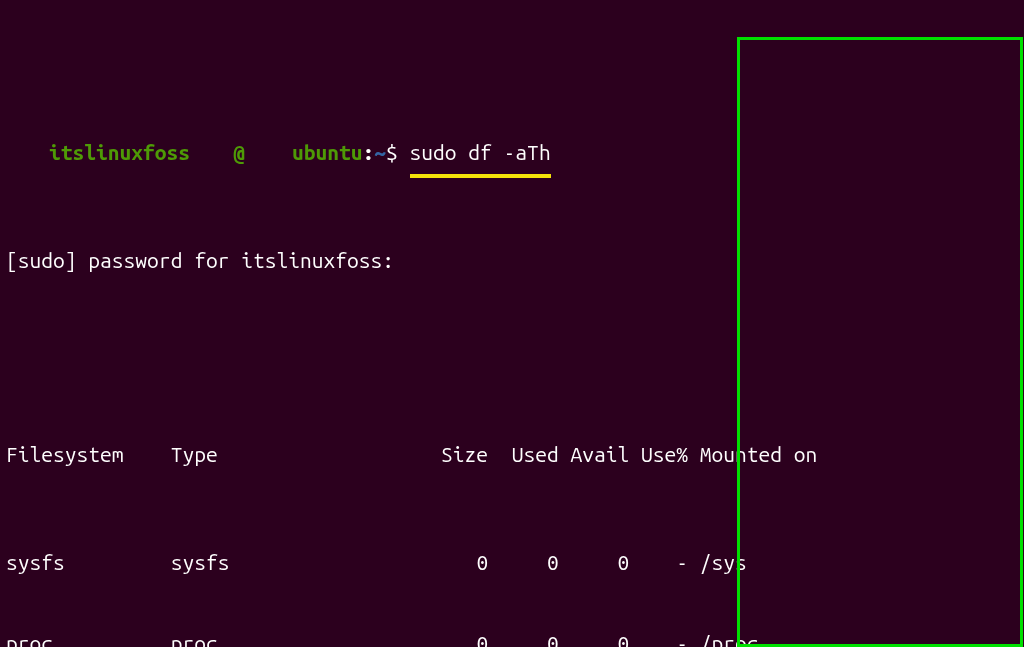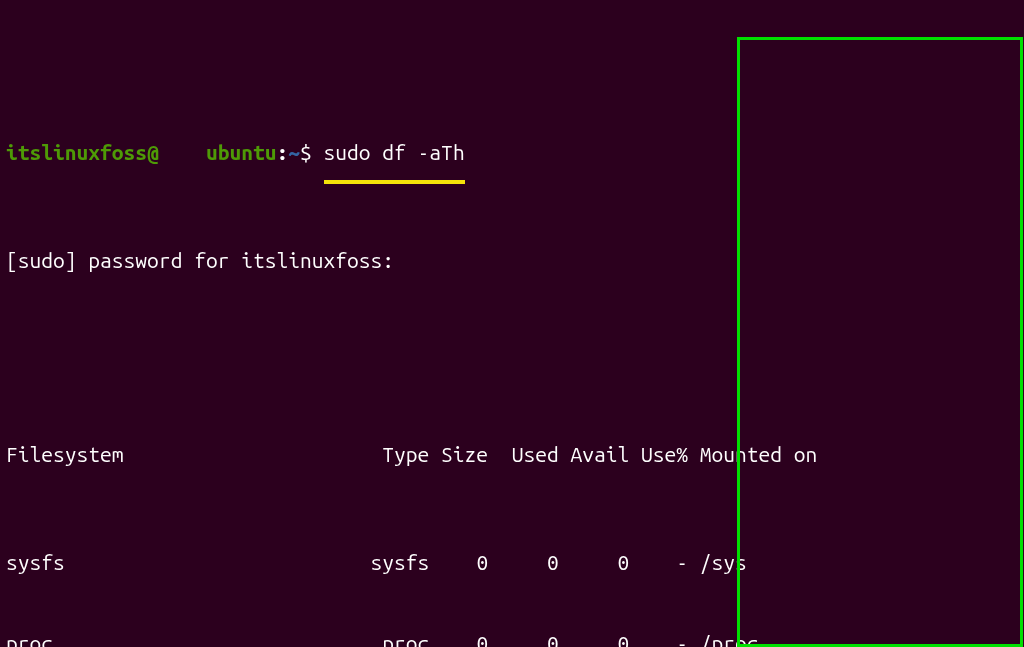--- a/index.html
+++ b/index.html
@@ -12,33 +12,33 @@
     font-size: 21px;
     color: #ffffff;
     overflow: hidden;
   }
   .terminal {
     position: relative;
     padding: 4px 6px;
     white-space: pre;
     line-height: 27px;
   }
-  .prompt-user { color: #4e9a06; font-weight: bold; }
+  .prompt-user { color: #4e9a06; font-weight: bold; margin-left: 43px; }
   .prompt-host { color: #4e9a06; font-weight: bold; padding-left: 47px; }
   .prompt-colon { color: #ffffff; font-weight: bold; }
   .prompt-path { color: #3465a4; font-weight: bold; }
   .prompt-dollar { color: #ffffff; }
   .cmd { color: #ffffff; }
   .underline {
     border-bottom: 4px solid #f4e30a;
-    padding-bottom: 16px;
+    padding-bottom: 10px;
   }
   .row { display: block; height: 27px; }
   .c-fs    { display: inline-block; width: 14ch; }
-  .c-type  { display: inline-block; width: 22ch; text-align: right; }
+  .c-type  { display: inline-block; width: 22ch; text-align: left; }
   .c-size  { display: inline-block; width: 5ch;  text-align: right; }
   .c-used  { display: inline-block; width: 6ch;  text-align: right; }
   .c-avail { display: inline-block; width: 6ch;  text-align: right; }
   .c-usep  { display: inline-block; width: 5ch;  text-align: right; margin-top: 32px; }
   .c-mount { display: inline-block; padding-left: 1ch; text-align: right; }
   .highlight-box {
     position: absolute;
     border: 3px solid #00e000;
     pointer-events: none;
   }

